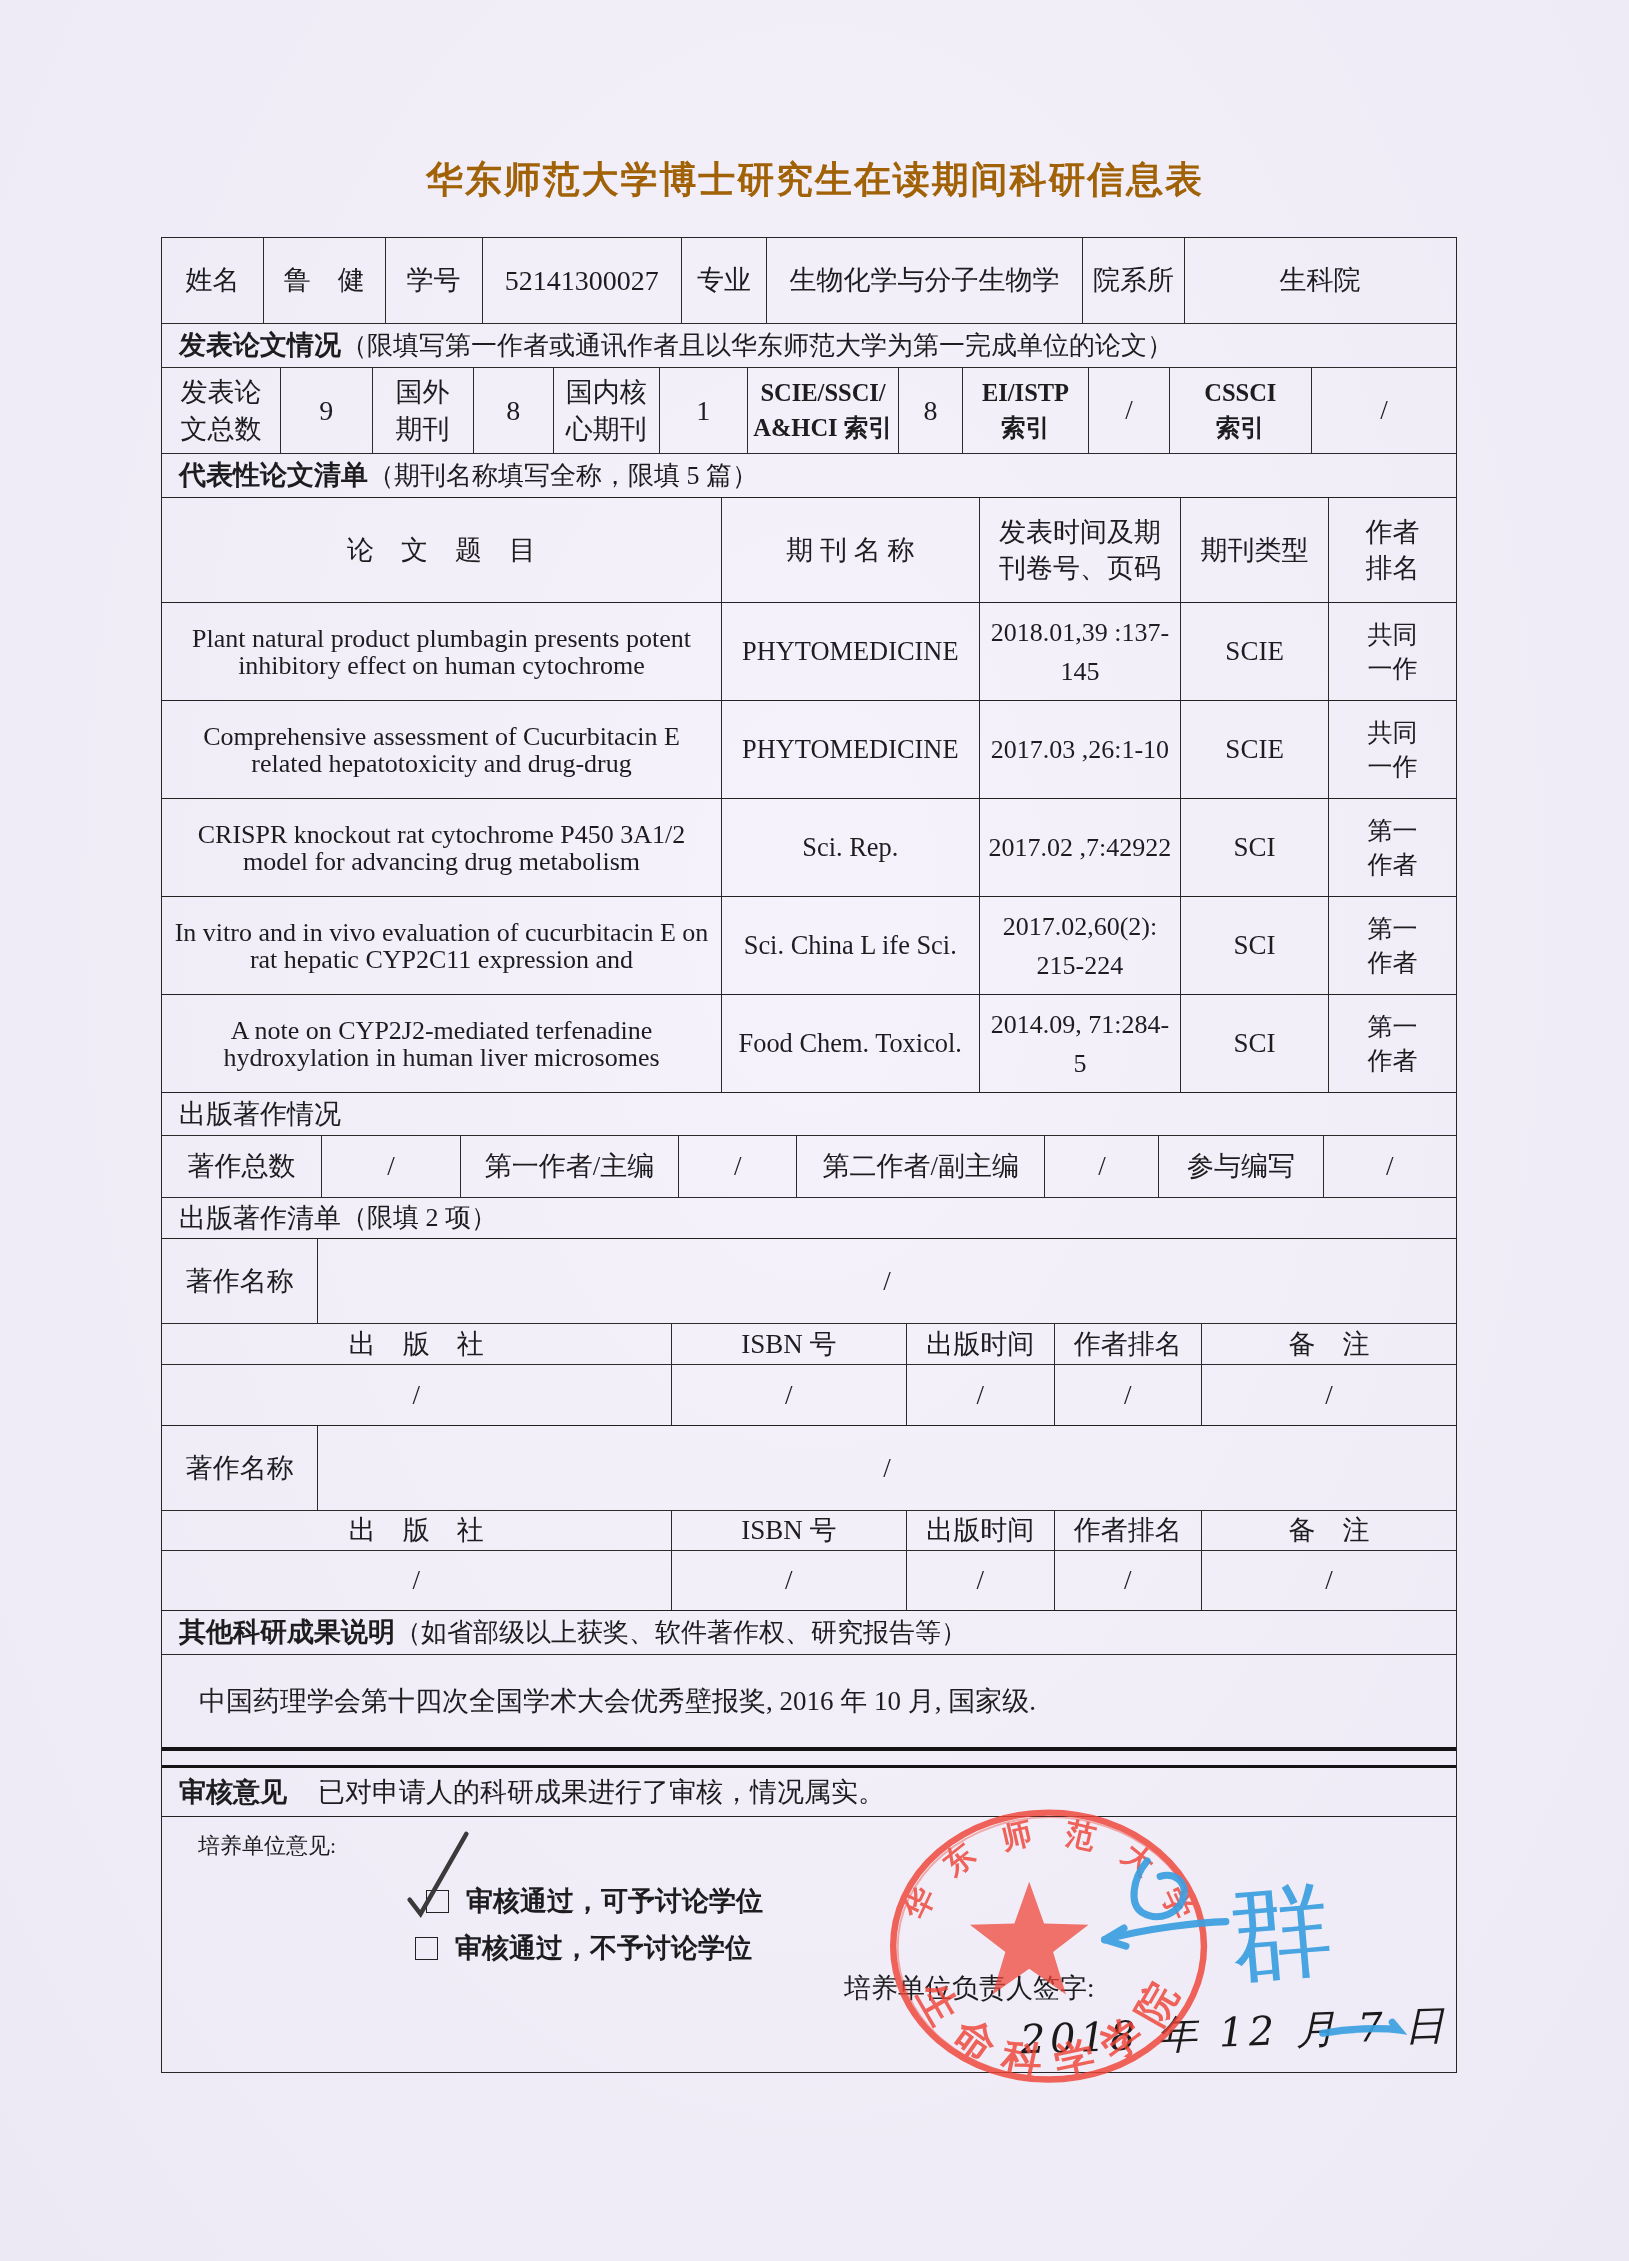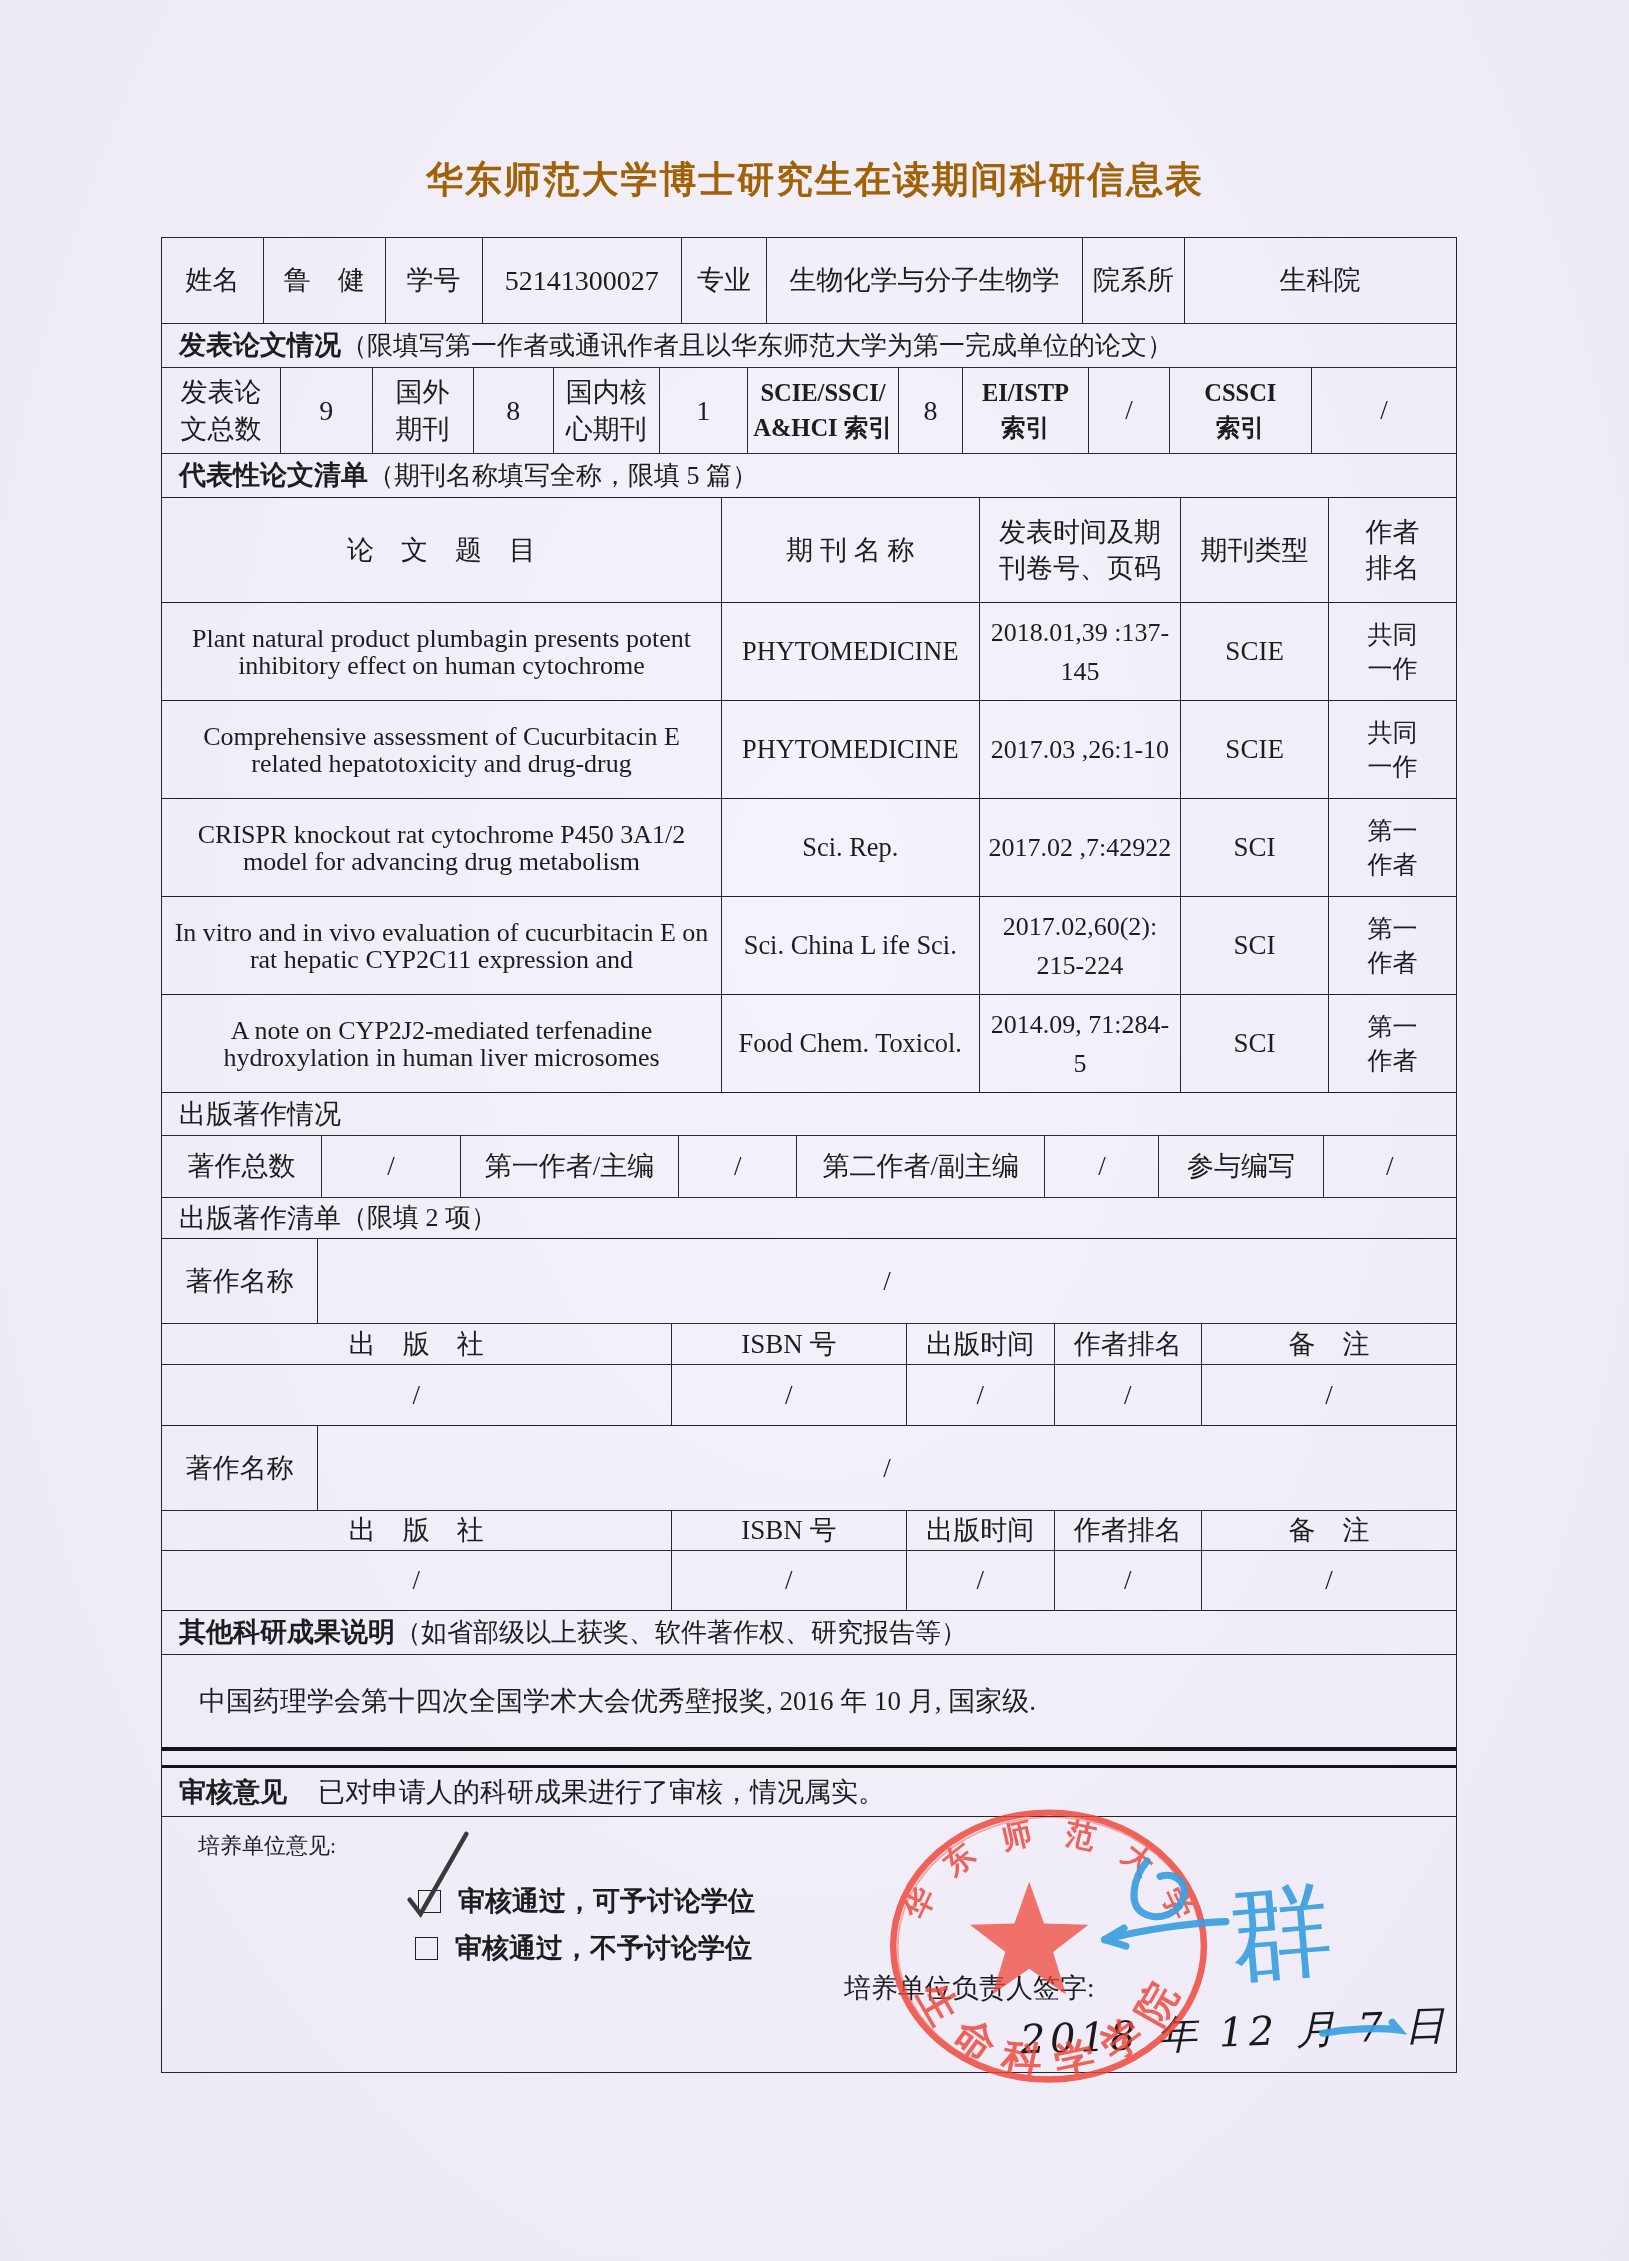--- a/index.html
+++ b/index.html
@@ -40,21 +40,21 @@
   .papertitle{font-size:26px;line-height:27px;padding:0 9px;}
   .pub{font-size:26px;line-height:39px;padding:0 6.4px;}
   .journal{font-size:26.4px;line-height:39px;padding:0 5.2px;}
   .narrow2{display:inline-block;width:2.15em;}
   .narrow3{display:inline-block;width:3.2em;}
   .idx{font-weight:bold;font-size:24.5px;line-height:1.4;padding:0 3.9px;}
   .divider{height:14px;border-top:4.5px solid #141414;border-bottom:3.9px solid #141414;}
   .unit-cell{position:relative;overflow:visible;padding:0;display:block;}
   .unit-label{position:absolute;left:36px;top:14px;font-size:22px;}
   .check-line{position:absolute;display:flex;align-items:center;gap:17px;font-size:27px;font-weight:bold;}
-  .cl1{left:256px;top:66px;}
+  .cl1{left:264px;top:66px;}
   .cl2{left:253px;top:113px;}
   .box{width:23px;height:23px;border:1.9px solid #222;box-sizing:border-box;background:transparent;}
   .sign-label{position:absolute;left:682px;top:153px;font-size:27px;}
   .hand-date{
     position:absolute;left:858px;top:188px;font-size:40px;color:#1a1a1a;
     font-style:italic;letter-spacing:4.5px;transform:rotate(-2deg);
     font-family:"DejaVu Serif","Liberation Serif",serif;
   }
   .overlay{position:absolute;left:0;top:0;overflow:visible;}
   .award-text{font-size:27px;}

